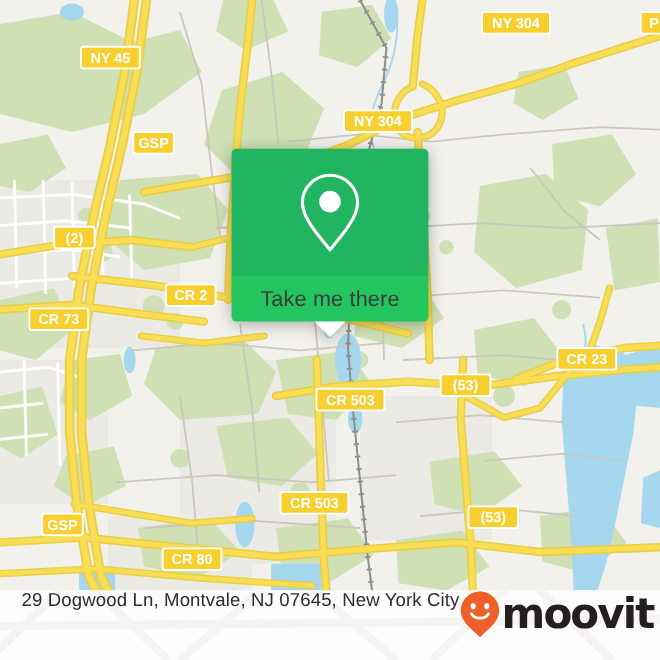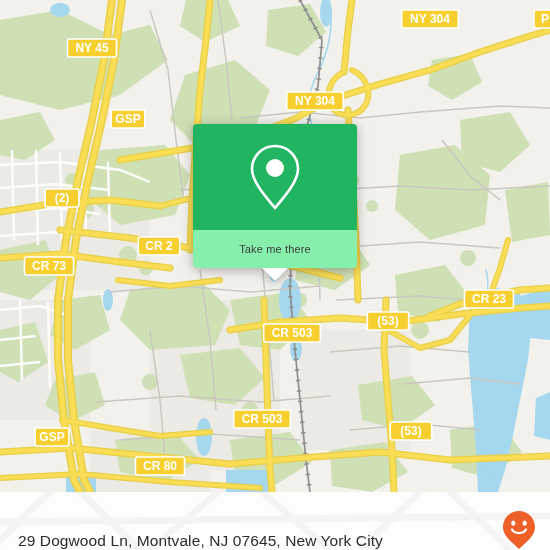--- a/index.html
+++ b/index.html
@@ -33,37 +33,37 @@
     position:absolute; left:193px; top:124px;
     width:164px; z-index:60;
     filter:drop-shadow(0 2px 6px rgba(0,0,0,.30));
   }
   #popup-image{
     height:106px; background:#21b561;
     border-radius:4px 4px 0 0;
     display:flex; align-items:center; justify-content:center;
   }
   #popup-label{
-    height:38px; background:#86efac;
+    height:38px; background:#22c55e;
     border-radius:0 0 4px 4px;
     display:flex; align-items:center; justify-content:center;
-    font-size:11px; color:#3c3c3c; letter-spacing:.15px;text-align:right;
+    font-size:18px; color:#3c3c3c; letter-spacing:.15px;text-align:right;
   }
   #popup-pointer{
     width:0;height:0;margin:0 auto;
     border-left:13px solid transparent;
     border-right:13px solid transparent;
     border-top:13px solid #fff;
   }
 
   
   #footer-bar{
     position:absolute; left:0; top:492px; width:550px; height:58px;
     background:#fdfdfd;
-    display:flex; align-items:flex-end;
+    display:flex; align-items:flex-start;
     padding:0 14px 0 18px;
     overflow:hidden;
   }
   #footer-watermark{
     position:absolute; left:0; top:0; width:550px; height:58px;
     opacity:.55; pointer-events:none;
   }
   #footer-address{
     position:relative; z-index:2;
     font-size:15.5px; color:#2d2d2d; white-space:nowrap;
@@ -390,14 +390,15 @@
   <div id="footer-address">29 Dogwood Ln, Montvale, NJ 07645, New York City</div>
 
   <div id="moovit-logo">
     <svg width="34" height="40" viewBox="0 0 34 40">
       <path d="M17 1 C8.2 1 1 8.2 1 17 C1 26 9 31 17 39
                C25 31 33 26 33 17 C33 8.2 25.8 1 17 1 Z" fill="#ef5f28"></path>
       <ellipse cx="11.3" cy="13.2" rx="2.1" ry="2.6" fill="#fff"></ellipse>
       <ellipse cx="22.7" cy="13.2" rx="2.1" ry="2.6" fill="#fff"></ellipse>
       <path d="M10 19.5 C12.5 24.2 21.5 24.2 24 19.5" fill="none" stroke="#fff" stroke-width="2.3" stroke-linecap="round"></path>
     </svg>
+    <span id="moovit-wordmark">moovit</span>
   </div>
 </div>
 
 </body></html>

